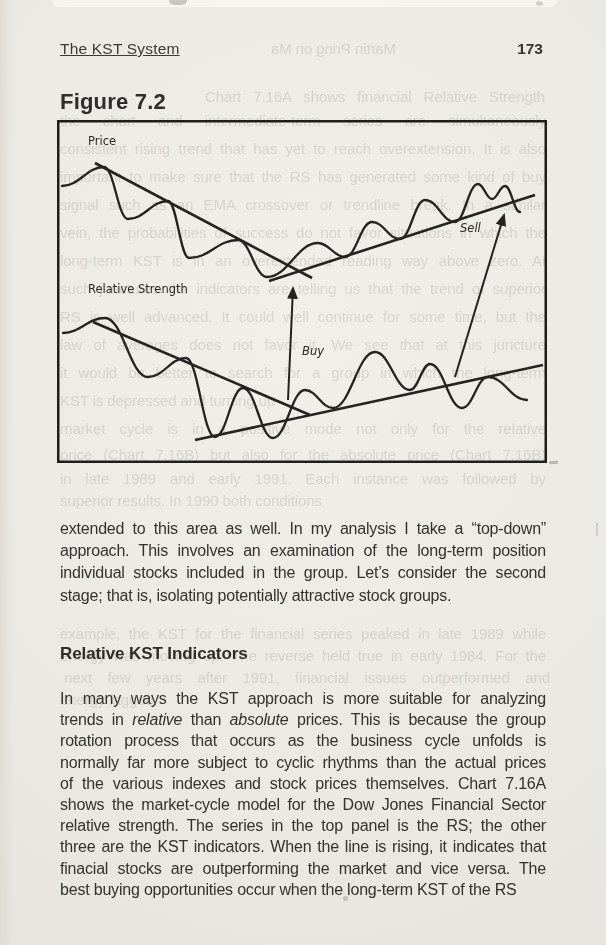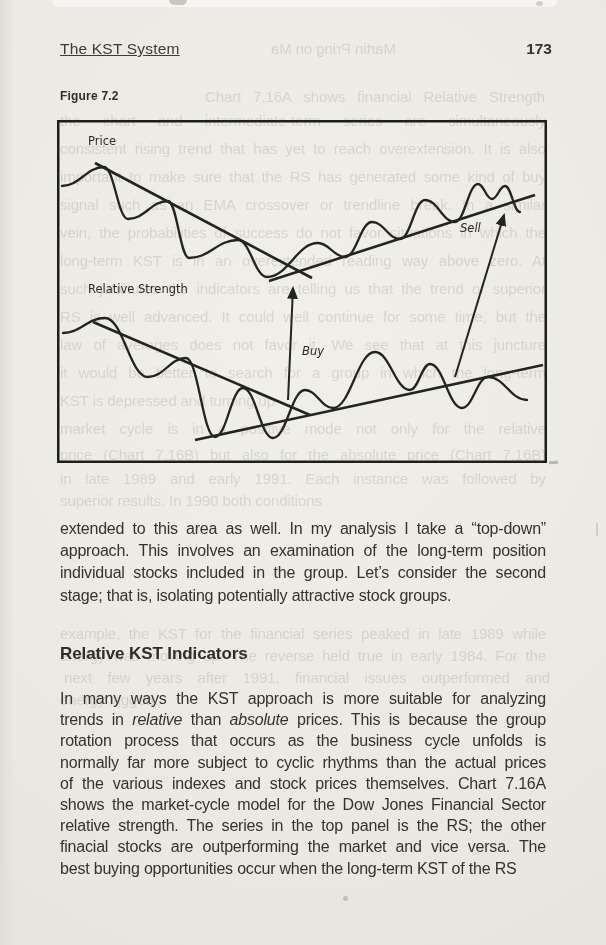--- a/index.html
+++ b/index.html
@@ -29,22 +29,22 @@
     opacity:.30;
     filter:blur(.4px);
     white-space:nowrap;
     overflow:hidden;
     letter-spacing:-0.1px;
   }
   .bleed-just{text-align:justify;text-align-last:justify;}
   .bleed-mir{transform:scaleX(-1);transform-origin:center;}
   
   .header-title{left:60px;top:40px;font-size:15.5px;color:#3b3a36;letter-spacing:.2px;text-decoration:underline;}
-  .page-number{left:515px;top:40px;width:28px;font-size:15.5px;font-weight:bold;color:#35342f;text-align:right;margin-left:9px;}
-  .figure-caption{left:60px;top:89px;font-size:12px;font-weight:bold;color:#2f2e2a;letter-spacing:.2px;}
+  .page-number{left:515px;top:40px;width:28px;font-size:15.5px;font-weight:bold;color:#35342f;text-align:right;}
+  .figure-caption{left:60px;top:89px;font-size:22px;font-weight:bold;color:#2f2e2a;letter-spacing:.2px;}
   .section-heading{left:60px;top:644px;font-size:17px;font-weight:bold;color:#2e2d29;letter-spacing:-0.1px;}
   .para{left:60px;width:486px;}
   .para1{top:518px;}
   .para2{top:688px;}
   .pline{
     display:block;white-space:nowrap;overflow:hidden;
     font-size:16px;letter-spacing:-0.2px;color:#33322e;
     text-align:justify;text-align-last:justify;
   }
   .para1 .pline{height:22.2px;line-height:22.2px;}
@@ -133,17 +133,18 @@
   <div class="abs section-heading">Relative KST Indicators</div>
 
   <div class="abs para para2">
       <div class="pline fit"><span>In many ways the KST approach is more suitable for analyzing</span></div>
       <div class="pline fit"><span>trends in </span><span class="it">relative</span><span> than </span><span class="it">absolute</span><span> prices. This is because the group</span></div>
       <div class="pline fit"><span>rotation process that occurs as the business cycle unfolds is</span></div>
       <div class="pline fit"><span>normally far more subject to cyclic rhythms than the actual prices</span></div>
       <div class="pline fit"><span>of the various indexes and stock prices themselves. Chart 7.16A</span></div>
       <div class="pline fit"><span>shows the market-cycle model for the Dow Jones Financial Sector</span></div>
       <div class="pline fit"><span>relative strength. The series in the top panel is the RS; the other</span></div>
+      <div class="pline fit"><span>three are the KST indicators. When the line is rising, it indicates that</span></div>
       <div class="pline fit"><span>finacial stocks are outperforming the market and vice versa. The</span></div>
       <div class="pline fit plast"><span>best buying opportunities occur when the long-term KST of the RS</span></div>
     </div>
 
 </div>
 
 </body></html>

